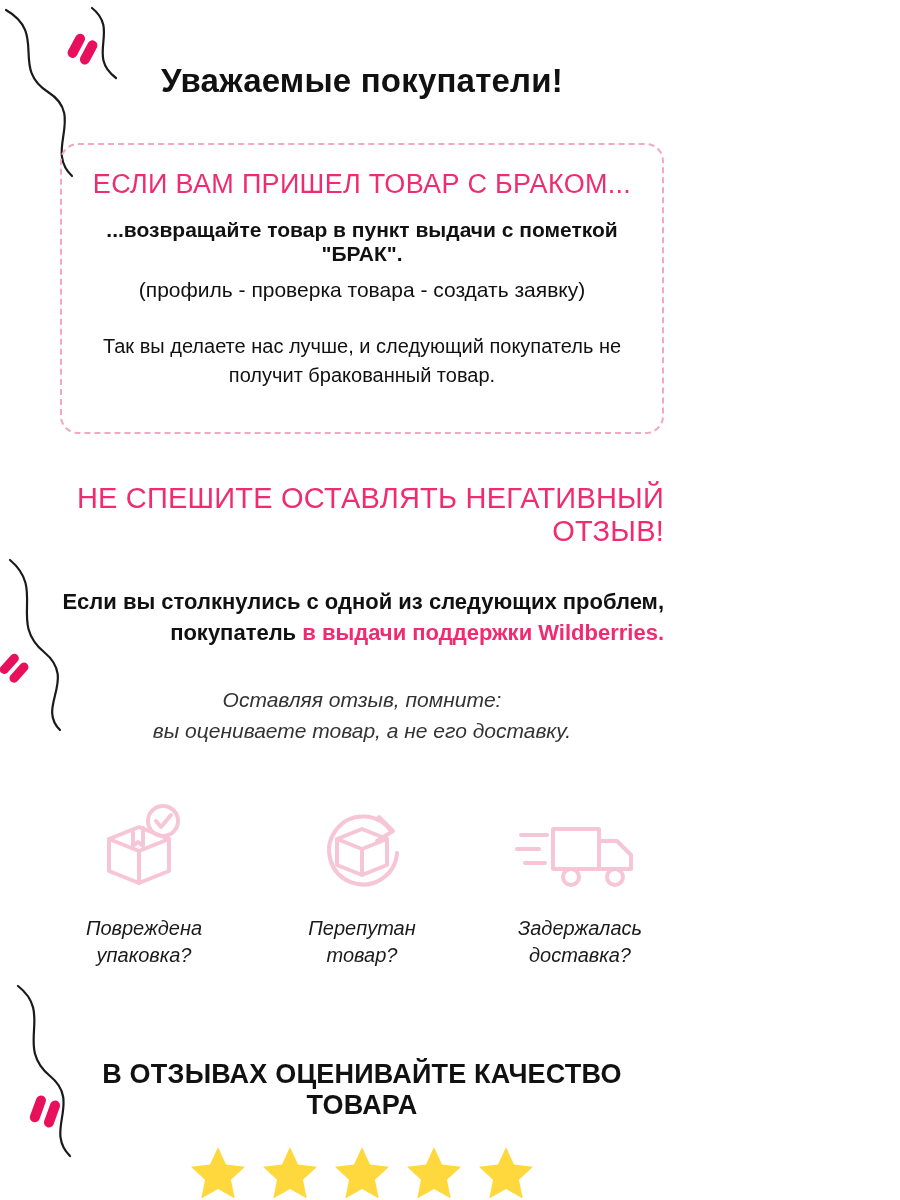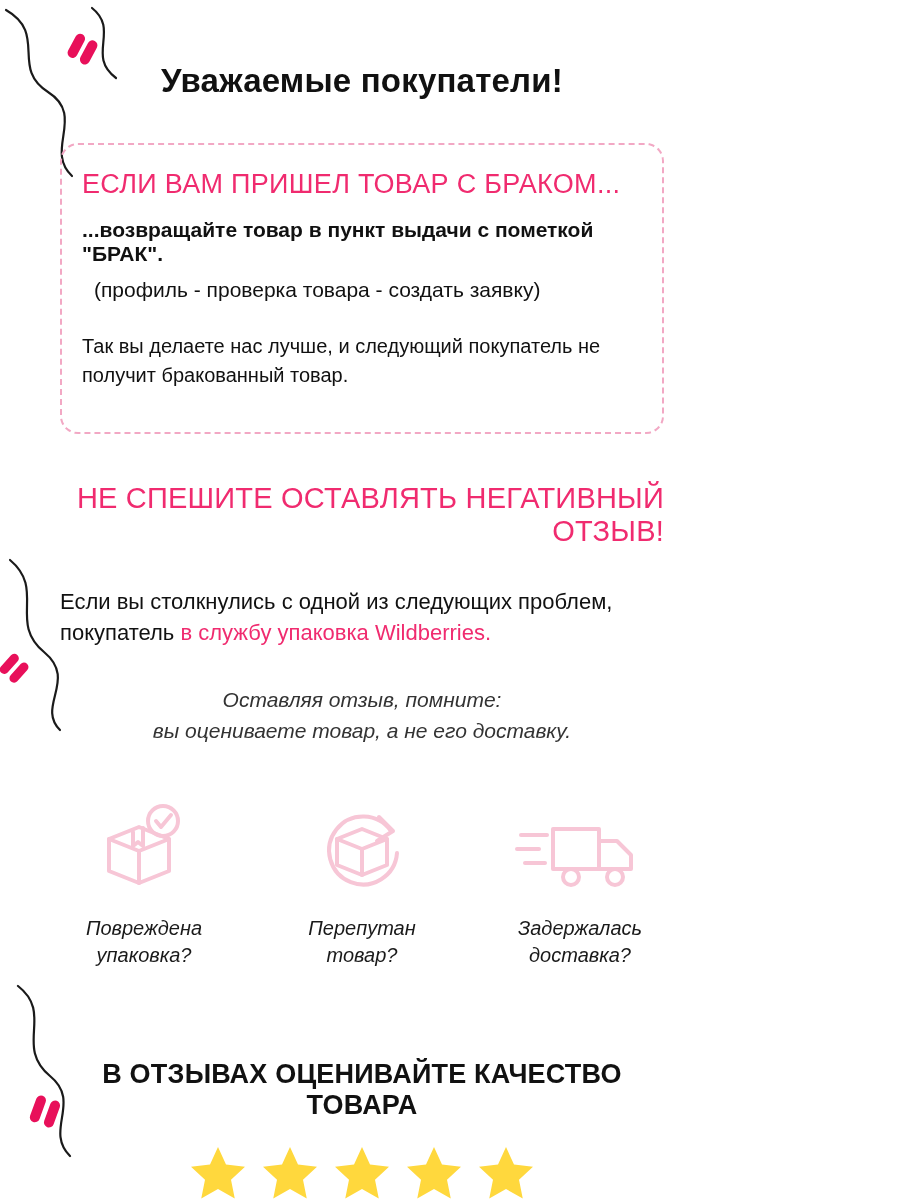--- a/index.html
+++ b/index.html
@@ -43,20 +43,21 @@
     color: #111111;
     letter-spacing: 0.2px;
     margin: 62px 0 0 0;
   }
 
   .defect-box {
     margin: 43px 0 0 0;
     border: 2px dashed #f2a8c4;
     border-radius: 18px;
     padding: 24px 20px 26px 20px;
+    text-align: center;
   }
   .defect-heading {
     font-size: 27px;
     color: #f02b6f;
     letter-spacing: 0.3px;
     margin: 0 0 18px 0;
     font-weight: 400;
   }
   .defect-line-1 {
     font-size: 21px;
@@ -81,23 +82,23 @@
   .negative-heading {
     text-align: right;
     font-size: 29px;
     color: #f02b6f;
     margin: 48px 0 0 0;
     font-weight: 400;
     letter-spacing: 0.2px;
   }
 
   .support-text {
-    text-align: left;
+    text-align: right;
     font-size: 22px;
-    font-weight: normal;
+    font-weight: bold;
     color: #111111;
     line-height: 1.42;
     margin: 38px 0 8px 0;
   }
   .support-text .accent {
     color: #f02b6f;
   }
 
   .remember-text {
     text-align: center;
@@ -211,21 +212,21 @@
       <div class="defect-heading">ЕСЛИ ВАМ ПРИШЕЛ ТОВАР С БРАКОМ...</div>
       <div class="defect-line-1">...возвращайте товар в пункт выдачи с пометкой "БРАК".</div>
       <div class="defect-line-2">(профиль - проверка товара - создать заявку)</div>
       <div class="defect-note">Так вы делаете нас лучше, и следующий покупатель не получит бракованный товар.</div>
     </section>
 
     <h2 class="negative-heading">НЕ СПЕШИТЕ ОСТАВЛЯТЬ НЕГАТИВНЫЙ ОТЗЫВ!</h2>
 
     <p class="support-text">
       <span>Если вы столкнулись с одной из следующих проблем,</span><br>
-      <span>покупатель </span><span class="accent">в службу упаковка Wildberries.</span>
+      <span>покупатель </span><span class="accent">в выдачи поддержки Wildberries.</span>
     </p>
 
     <p class="remember-text">
       <span>Оставляя отзыв, помните:</span><br>
       <span>вы оцениваете товар, а не его доставку.</span>
     </p>
 
     <div class="icon-row">
 
       <div class="icon-item">

